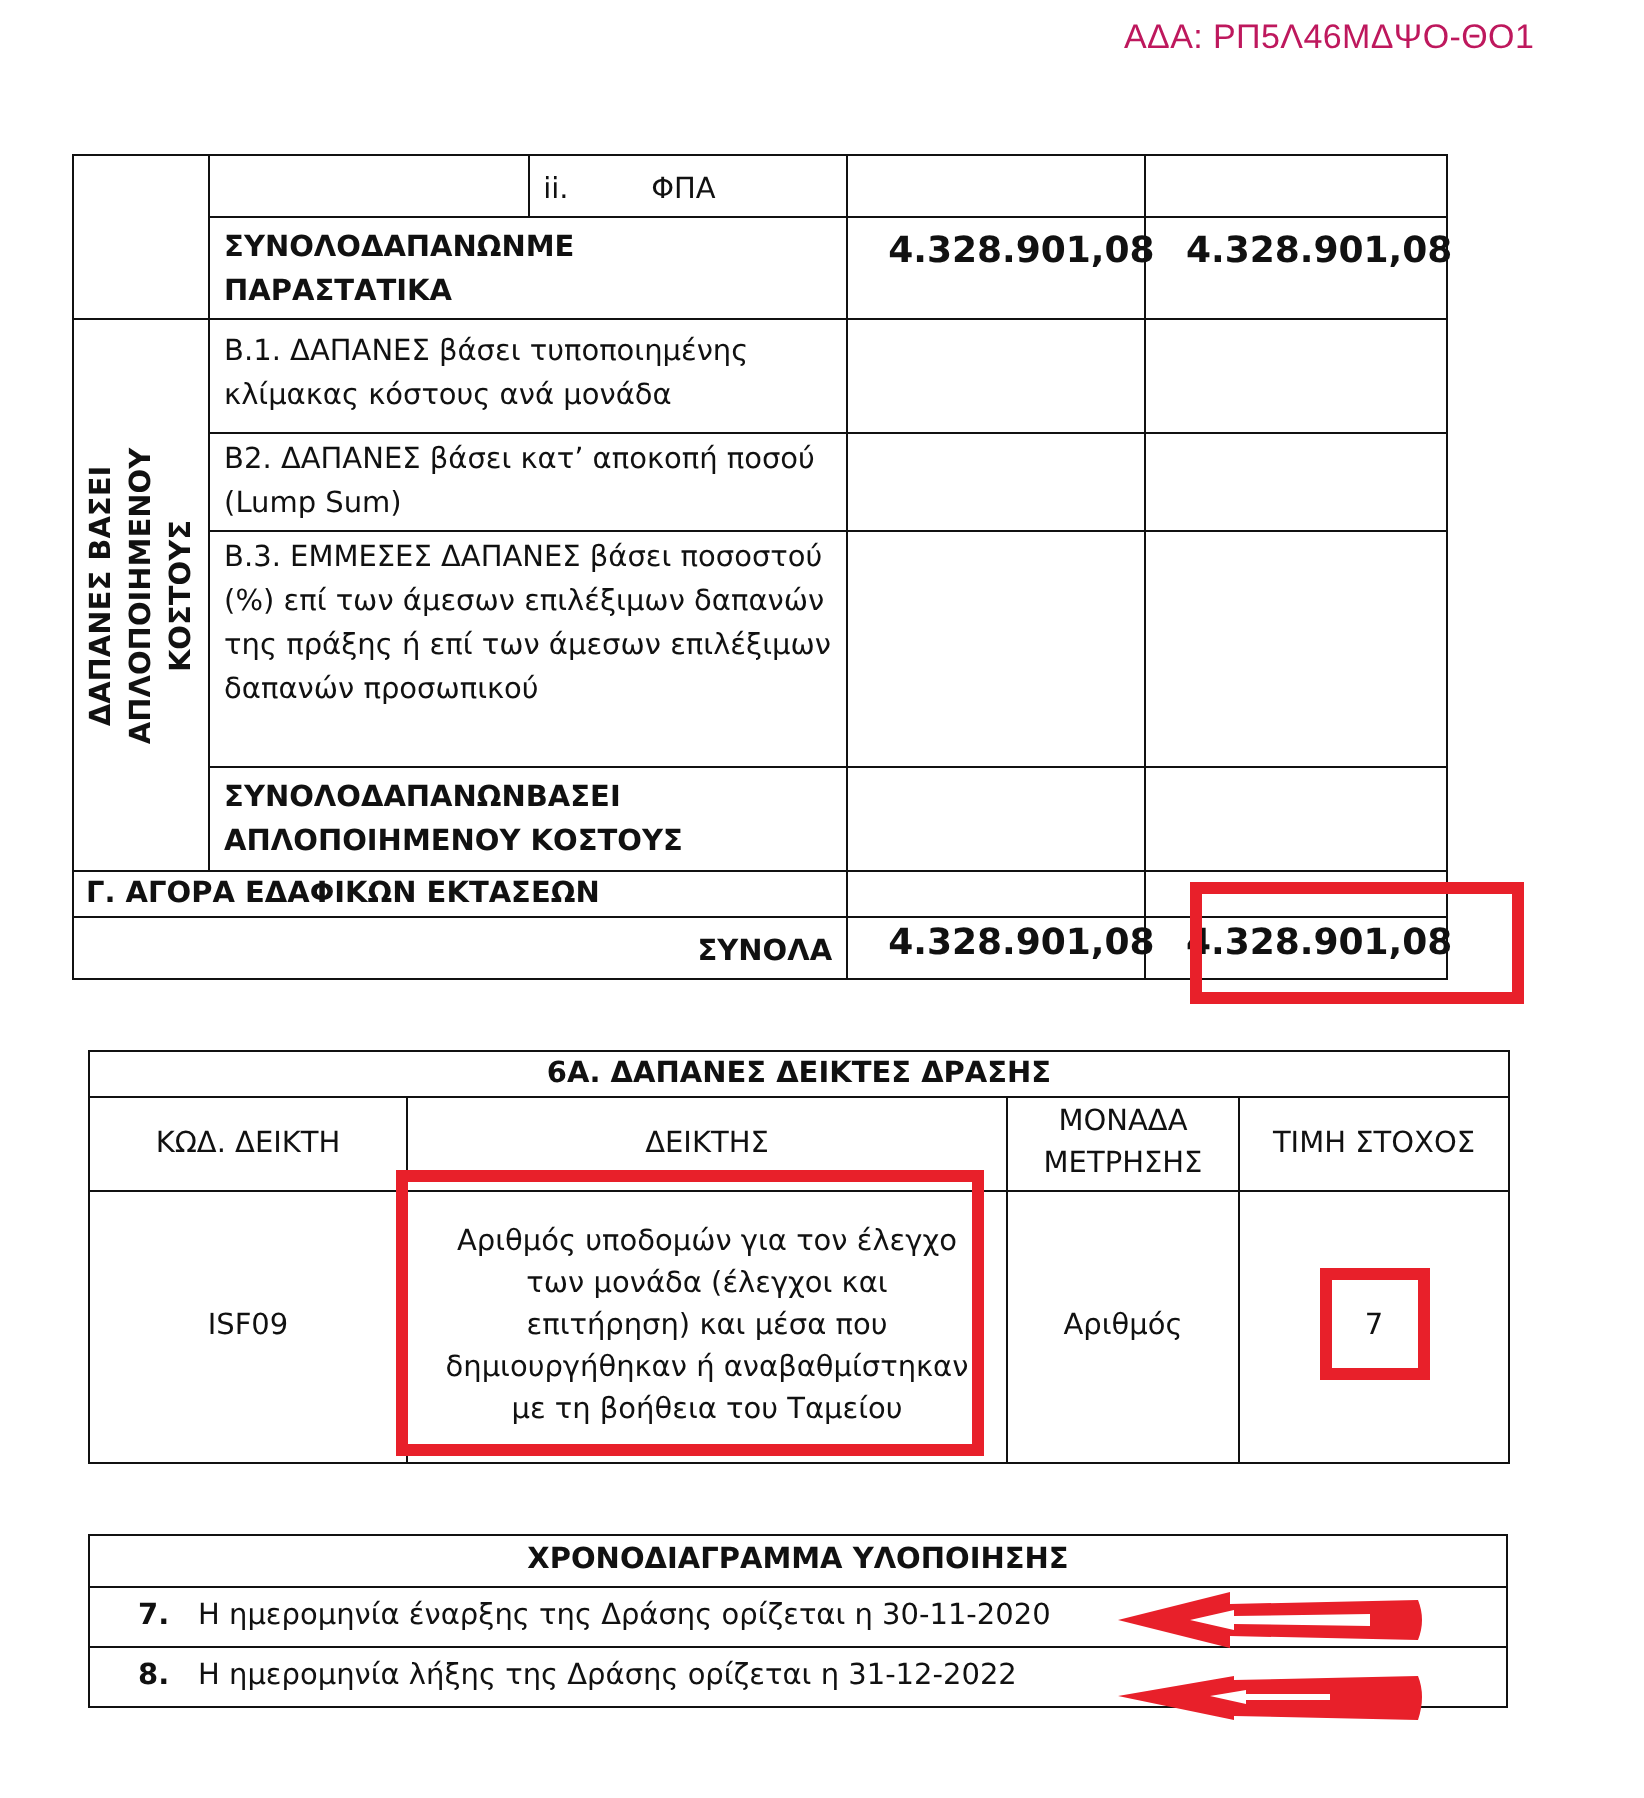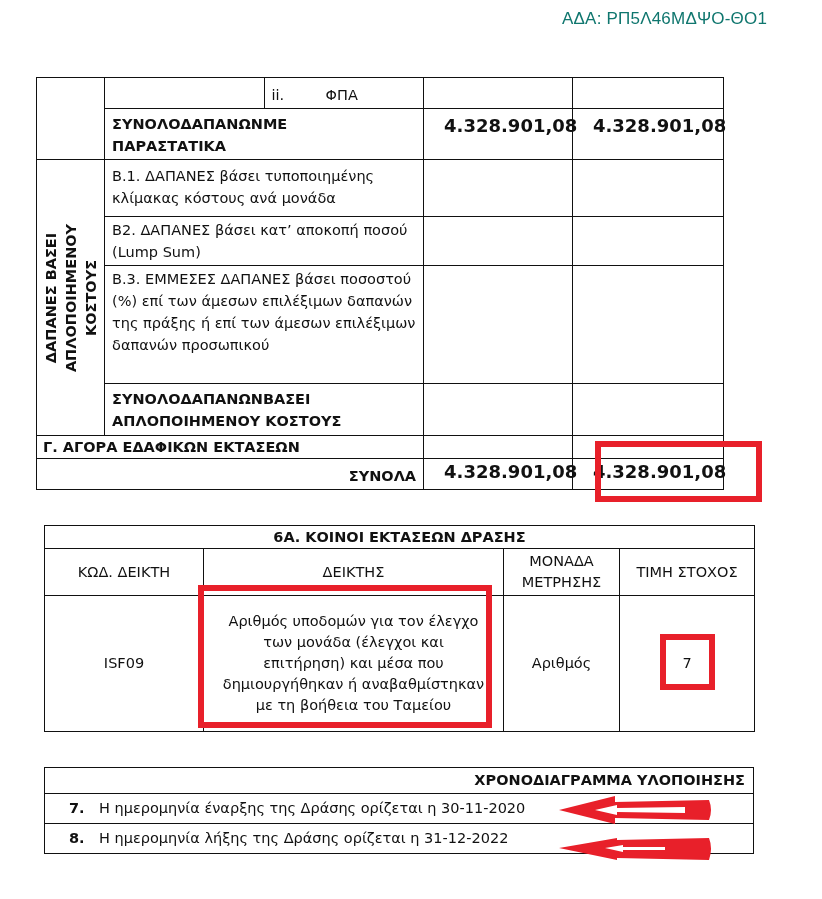--- a/index.html
+++ b/index.html
@@ -2,21 +2,21 @@
 <html><head>
 <meta charset="utf-8">
 <style>
   html, body { margin: 0; padding: 0; background: #ffffff; }
   body {
     width: 822px; height: 899px; position: relative; overflow: hidden;
     font-family: "DejaVu Sans", sans-serif; color: #111;
   }
   .ada {
     position: absolute; left: 562px; top: 9px;
-    font-family: "Liberation Sans", sans-serif; font-size: 17px; color: #0f766e;
+    font-family: "Liberation Sans", sans-serif; font-size: 17px; color: #be185d;
     letter-spacing: 0.2px;
   }
   table { border-collapse: collapse; position: absolute; table-layout: fixed; }
   td { border: 1.5px solid #111; vertical-align: top; font-size: 14.5px; line-height: 22px; padding: 2px 7px; }
   .b { font-weight: bold; }
 
   
   #t1 { left: 36px; top: 77px; width: 688px; }
   #t1 .c-a { width: 64px; }
   #t1 .c-b { width: 150px; }
@@ -33,21 +33,21 @@
   .num { font-weight: bold; font-size: 18px; padding-left: 20px; padding-top: 6px; }
   .right { text-align: right; }
 
   
   #t2 { left: 44px; top: 525px; width: 710px; }
   #t2 td { text-align: center; vertical-align: middle; font-size: 14.5px; line-height: 21px; padding: 2px 6px; }
 
   
   #t3 { left: 44px; top: 767px; width: 710px; }
   #t3 td { font-size: 14.5px; line-height: 22px; padding: 3px 24px; }
-  #t3 .hdr { text-align: right; font-weight: bold; }
+  #t3 .hdr { text-align: center; font-weight: bold; }
 
   
   .redbox { position: absolute; border: 6px solid #e8202a; box-sizing: border-box; pointer-events: none; }
   .arrow { position: absolute; pointer-events: none; }
 </style>
 </head>
 <body>
 
 <div class="ada">ΑΔΑ: ΡΠ5Λ46ΜΔΨΟ-ΘΟ1</div>
 
@@ -131,21 +131,21 @@
 
 <table id="t2">
   <colgroup>
     <col style="width:159px">
       <col style="width:300px">
       <col style="width:116px">
       <col style="width:135px">
   </colgroup>
   <tbody>
       <tr style="height:23px;">
-    <td colspan="4" class="b" style="padding:0 6px;">6Α. ΚΟΙΝΟΙ ΕΚΤΑΣΕΩΝ ΔΡΑΣΗΣ</td>
+    <td colspan="4" class="b" style="padding:0 6px;">6Α. ΔΑΠΑΝΕΣ ΔΕΙΚΤΕΣ ΔΡΑΣΗΣ</td>
   </tr>
   <tr style="height:46px;">
     <td>ΚΩΔ. ΔΕΙΚΤΗ</td>
     <td>ΔΕΙΚΤΗΣ</td>
     <td>ΜΟΝΑΔΑ ΜΕΤΡΗΣΗΣ</td>
     <td>ΤΙΜΗ ΣΤΟΧΟΣ</td>
   </tr>
   <tr style="height:136px;">
     <td>ISF09</td>
     <td style="padding:2px 16px;">Αριθμός υποδομών για τον έλεγχο των μονάδα (έλεγχοι και επιτήρηση) και μέσα που δημιουργήθηκαν ή αναβαθμίστηκαν με τη βοήθεια του Ταμείου</td>

